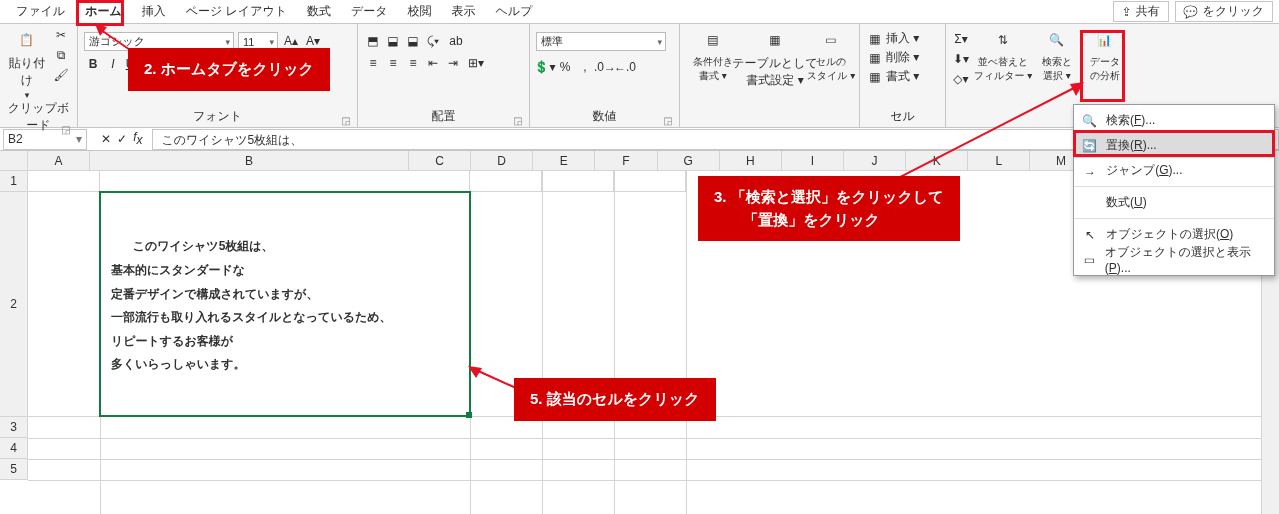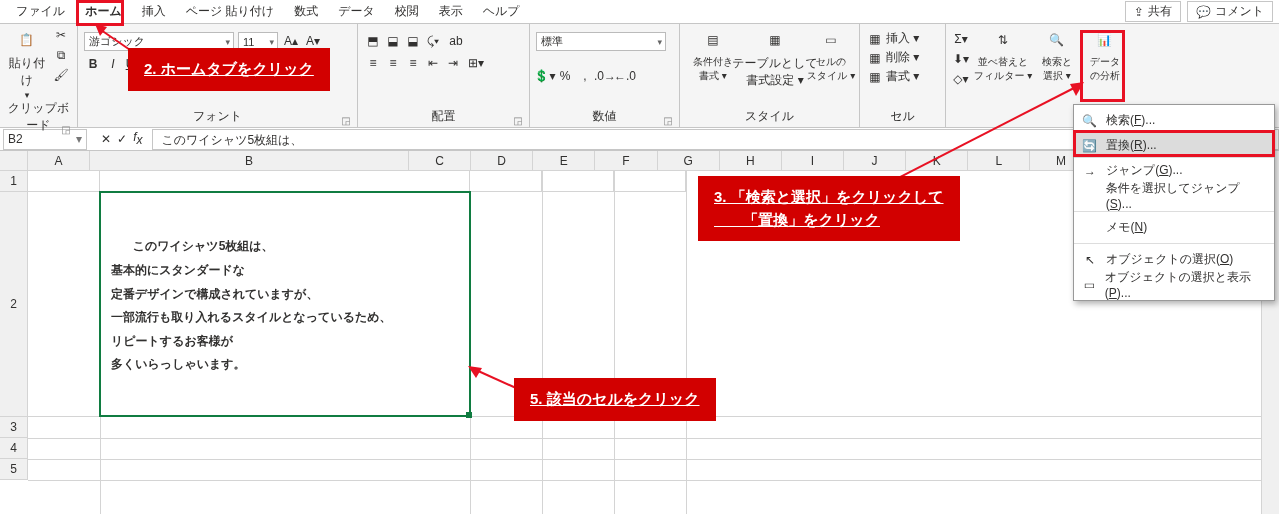--- a/index.html
+++ b/index.html
@@ -48,21 +48,21 @@
   .rowhdr { position:absolute; top:20px; left:0; width:28px; }
   .rowhdr .rh { background:#f0f0f0; border-right:1px solid var(--grid-line); border-bottom:1px solid var(--grid-line); display:flex; align-items:center; justify-content:center; font-size:12px; height:21px; }
   .cells { position:absolute; left:28px; top:20px; right:0; bottom:0; }
   .cell { border-right:1px solid var(--grid-line); border-bottom:1px solid var(--grid-line); height:21px; }
   .selcell { position:absolute; border: 2px solid var(--green-accent); background:#fff; padding: 18px 10px 10px 10px; font-weight: bold; font-size:13px; white-space:pre; line-height:1.8; }
   .fillhandle { position:absolute; width:6px; height:6px; background: var(--green-accent); right:-3px; bottom:-3px; }
   .scrollbar-vert { position:absolute; right:0; top:0; bottom:0; width:18px; background:#f0f0f0; border-left:1px solid var(--grid-line); }
 
   
   .callout { position:absolute; background: var(--callout-red); color:#fff; font-weight:bold; font-size:15px; padding:10px 16px; z-index:50; white-space:pre; line-height:1.5; }
-  .callout, .callout * { color:#fff;text-decoration:underline; }
+  .callout, .callout * { color:#fff; }
   .redbox { position:absolute; border:3px solid var(--red); z-index:49; }
 
   
   .menu { position:absolute; right:4px; top:104px; width:202px; background:#fff; border:1px solid #999; box-shadow: 2px 3px 6px rgba(0,0,0,.3); z-index:40; padding: 3px 0; }
   .menu .mi { display:flex; align-items:center; gap:8px; padding: 4px 10px 4px 8px; height:25px; }
   .menu .mi.sel { background:#dcdcdc; }
   .menu .mi .mico { width:16px; height:16px; display:inline-flex; align-items:center; justify-content:center; font-size:12px; }
   .menu hr { border:none; border-top:1px solid #ddd; margin:3px 0; }
   .uline { text-decoration: underline; }
 
@@ -75,35 +75,35 @@
   .combo { height:19px; border:1px solid #bbb; background:#fff; padding:0 14px 0 4px; font-size:11px; position:relative; display:inline-flex; align-items:center;}
   .combo::after { content:"▾"; position:absolute; right:3px; font-size:9px; color:#666; }
 </style>
 </head>
 <body>
 
 <div class="tabs">
   <div class="tab">ファイル</div>
   <div class="tab active">ホーム</div>
   <div class="tab">挿入</div>
-  <div class="tab">ページ 貼り付け</div>
+  <div class="tab">ページ レイアウト</div>
   <div class="tab">数式</div>
   <div class="tab">データ</div>
   <div class="tab">校閲</div>
   <div class="tab">表示</div>
   <div class="tab">ヘルプ</div>
 
   <div class="appbtn-right">
     <span class="outline-btn">
         <span>⇪</span>
         <span>共有</span>
       </span>
     <span class="outline-btn">
         <span>💬</span>
-        <span>コメント</span>
+        <span>をクリック</span>
       </span>
   </div>
 </div>
 
 <div class="redbox" style="left:76px; top:0; width:48px; height:26px;"></div>
 
 <div class="ribbon">
 
   <div class="grp" style="width:78px">
     <div class="grp-body">
@@ -161,21 +161,21 @@
         <span class="smico">≡</span>
         <span class="smico">⇤</span>
         <span class="smico">⇥</span>
         <span class="smico" style="width:24px;">⊞▾</span>
       </div>
     </div>
     <div class="grp-label"><span>配置</span><span class="launcher">◲</span></div>
   </div>
 
   <div class="grp" style="width:150px">
-    <div class="grp-body" style="flex-direction:column; gap:16px; padding-top:6px;">
+    <div class="grp-body" style="flex-direction:column; gap:7px; padding-top:6px;">
       <span class="combo" style="width:130px">標準</span>
       <div class="row">
         <span class="smico">💲▾</span>
         <span class="smico">%</span>
         <span class="smico">,</span>
         <span class="smico">.0→</span>
         <span class="smico">←.0</span>
       </div>
     </div>
     <div class="grp-label"><span>数値</span><span class="launcher">◲</span></div>
@@ -192,21 +192,20 @@
         <div class="ico">▦</div>
         <span style="white-space:pre; font-size:12px;">テーブルとして
 書式設定 ▾</span>
       </div>
       <div class="bigbtn">
         <div class="ico">▭</div>
         <span style="white-space:pre; font-size:10px;">セルの
 スタイル ▾</span>
       </div>
     </div>
-    <div class="grp-label"><span>スタイル</span></div>
   </div>
 
   <div class="grp" style="width:86px">
     <div class="grp-body" style="flex-direction:column; gap:1px; padding-top:4px; font-size:11px;">
       <div class="row">
           <span class="smico">▦</span>
           <span>挿入  ▾</span>
         </div>
       <div class="row">
           <span class="smico">▦</span>
@@ -331,28 +330,24 @@
     <span>検索(<span class="uline">F</span>)...</span>
   </div>
   <div class="mi sel">
     <span class="mico">🔄</span>
     <span>置換(<span class="uline">R</span>)...</span>
   </div>
   <div class="mi">
     <span class="mico">→</span>
     <span>ジャンプ(<span class="uline">G</span>)...</span>
   </div>
-  <div class="mi">
-    <span class="mico"></span>
-    <span>条件を選択してジャンプ(<span class="uline">S</span>)...</span>
-  </div>
   <hr>
   <div class="mi">
       <span class="mico"></span>
-      <span>メモ(<span class="uline">N</span>)</span>
+      <span>数式(<span class="uline">U</span>)</span>
     </div>
   <hr>
   <div class="mi">
       <span class="mico">↖</span>
       <span>オブジェクトの選択(<span class="uline">O</span>)</span>
     </div>
   <div class="mi">
       <span class="mico">▭</span>
       <span>オブジェクトの選択と表示(<span class="uline">P</span>)...</span>
     </div>

